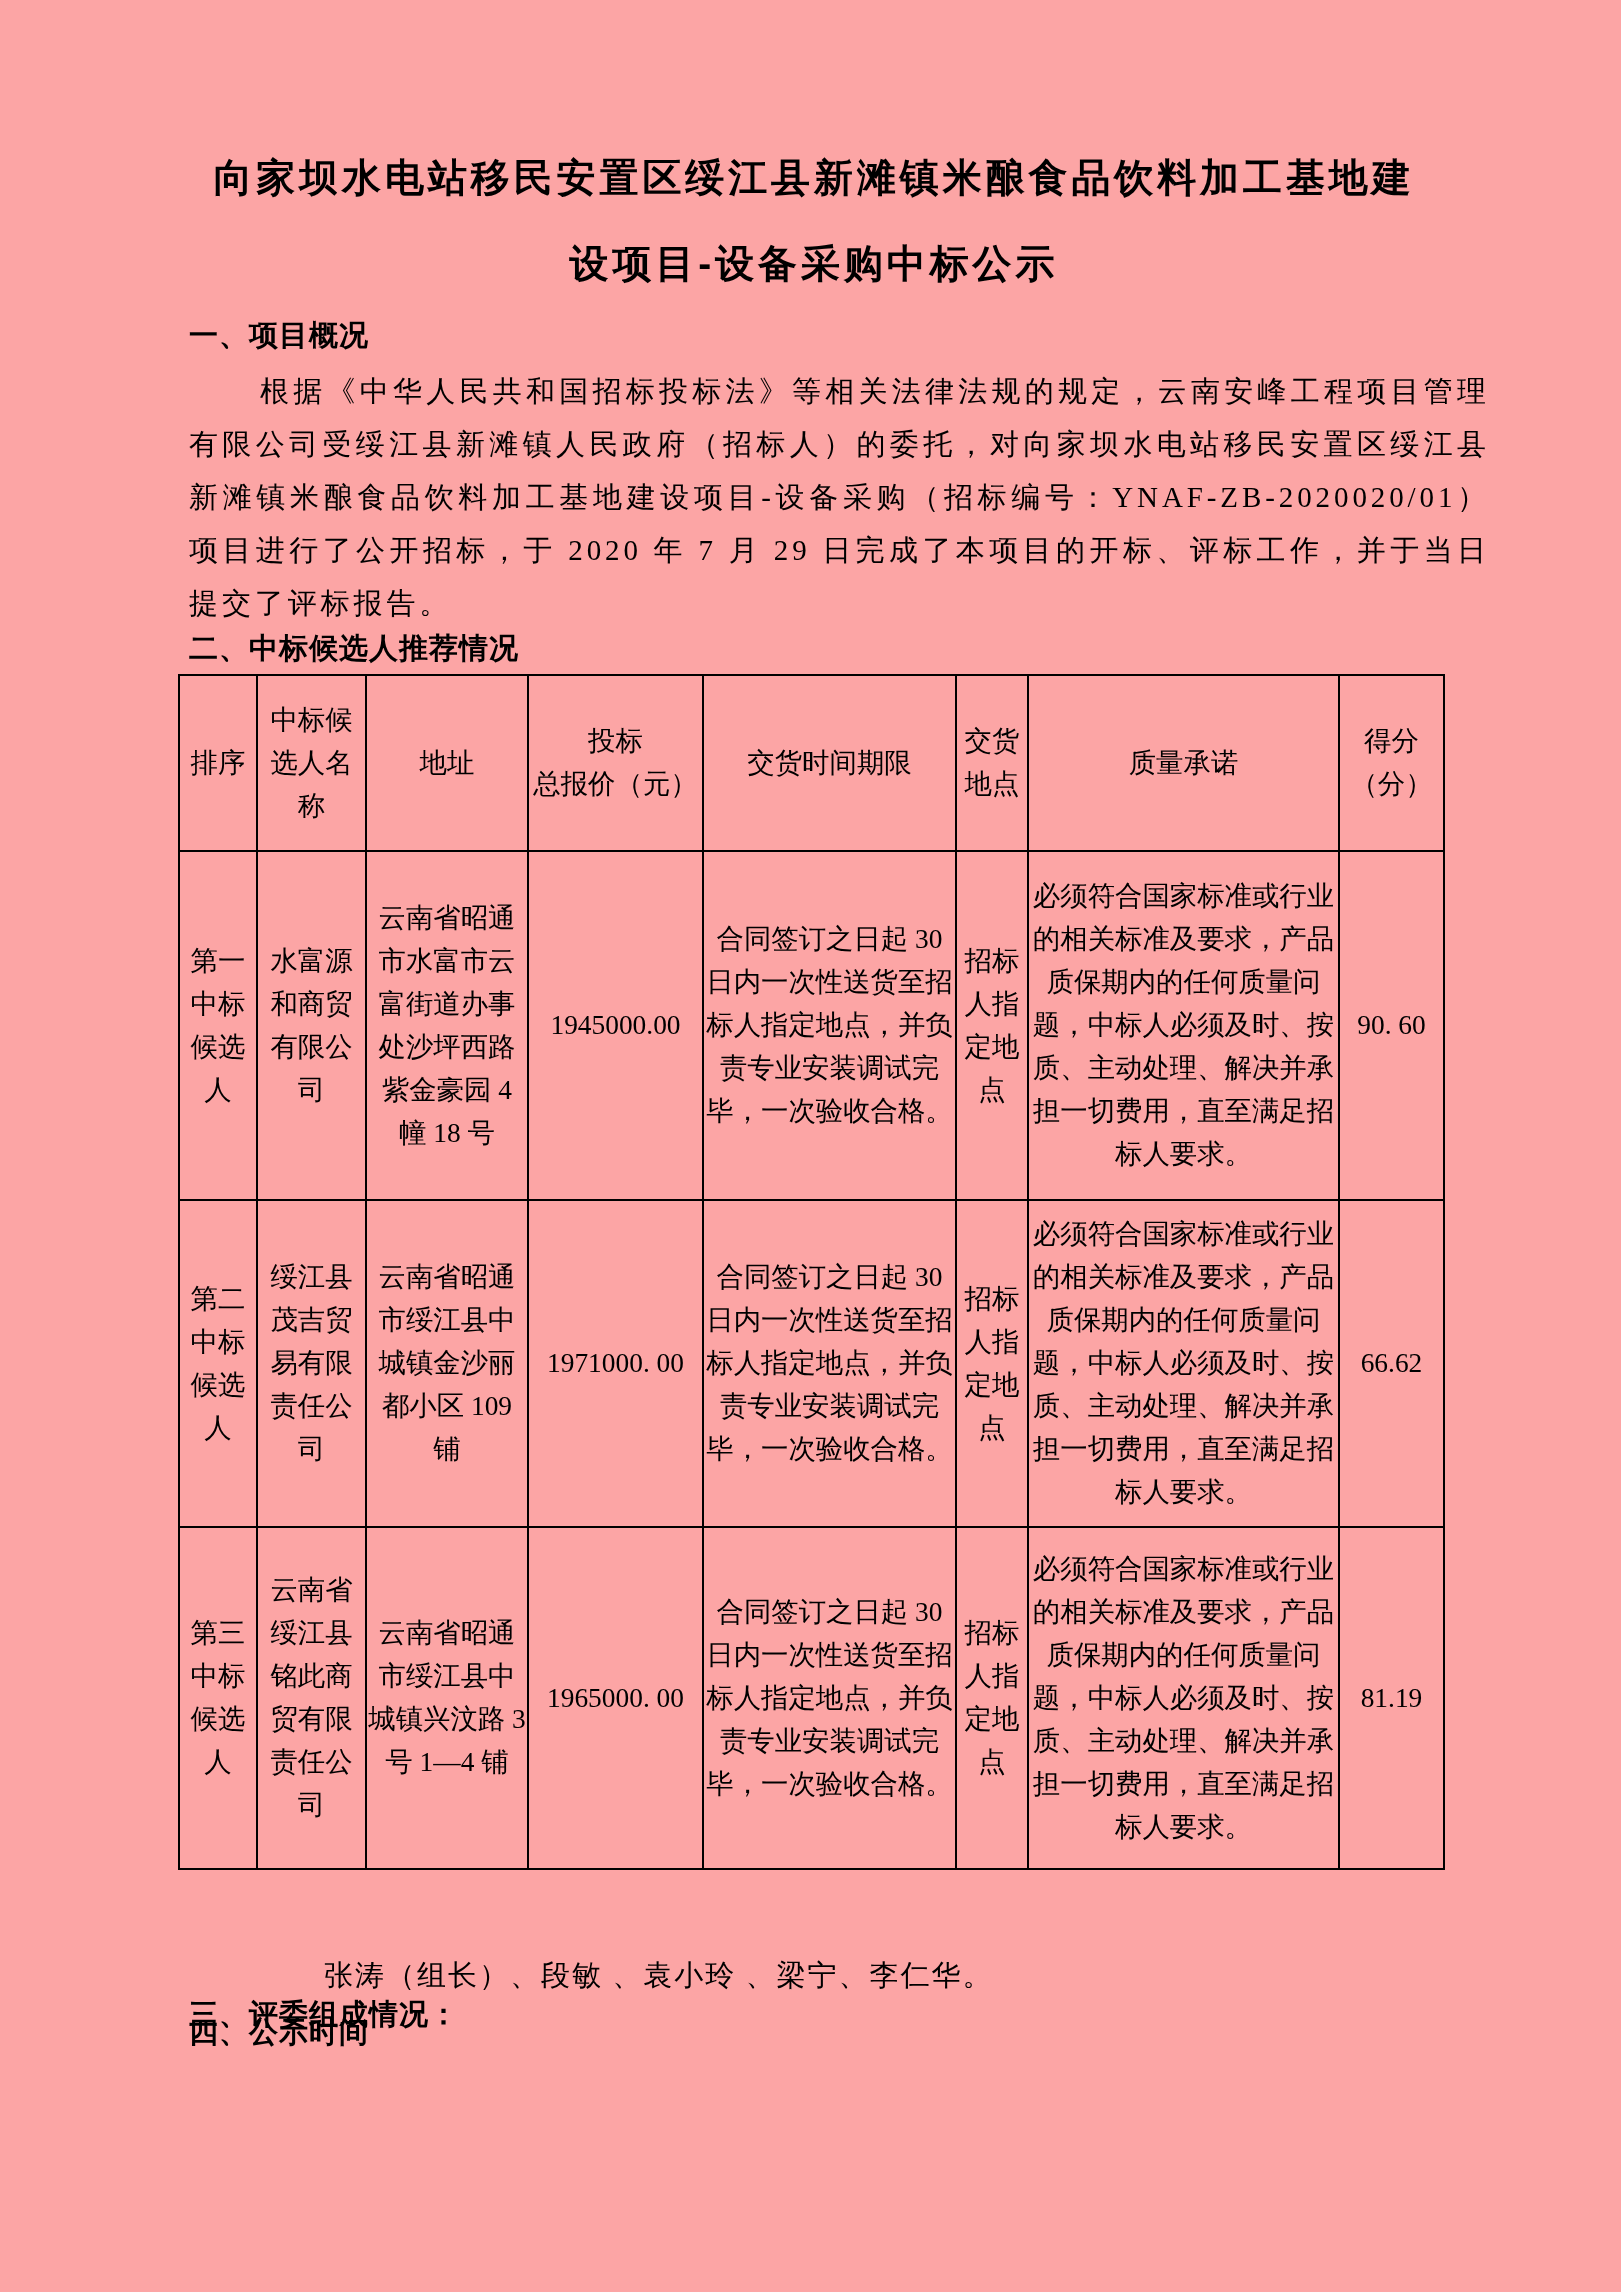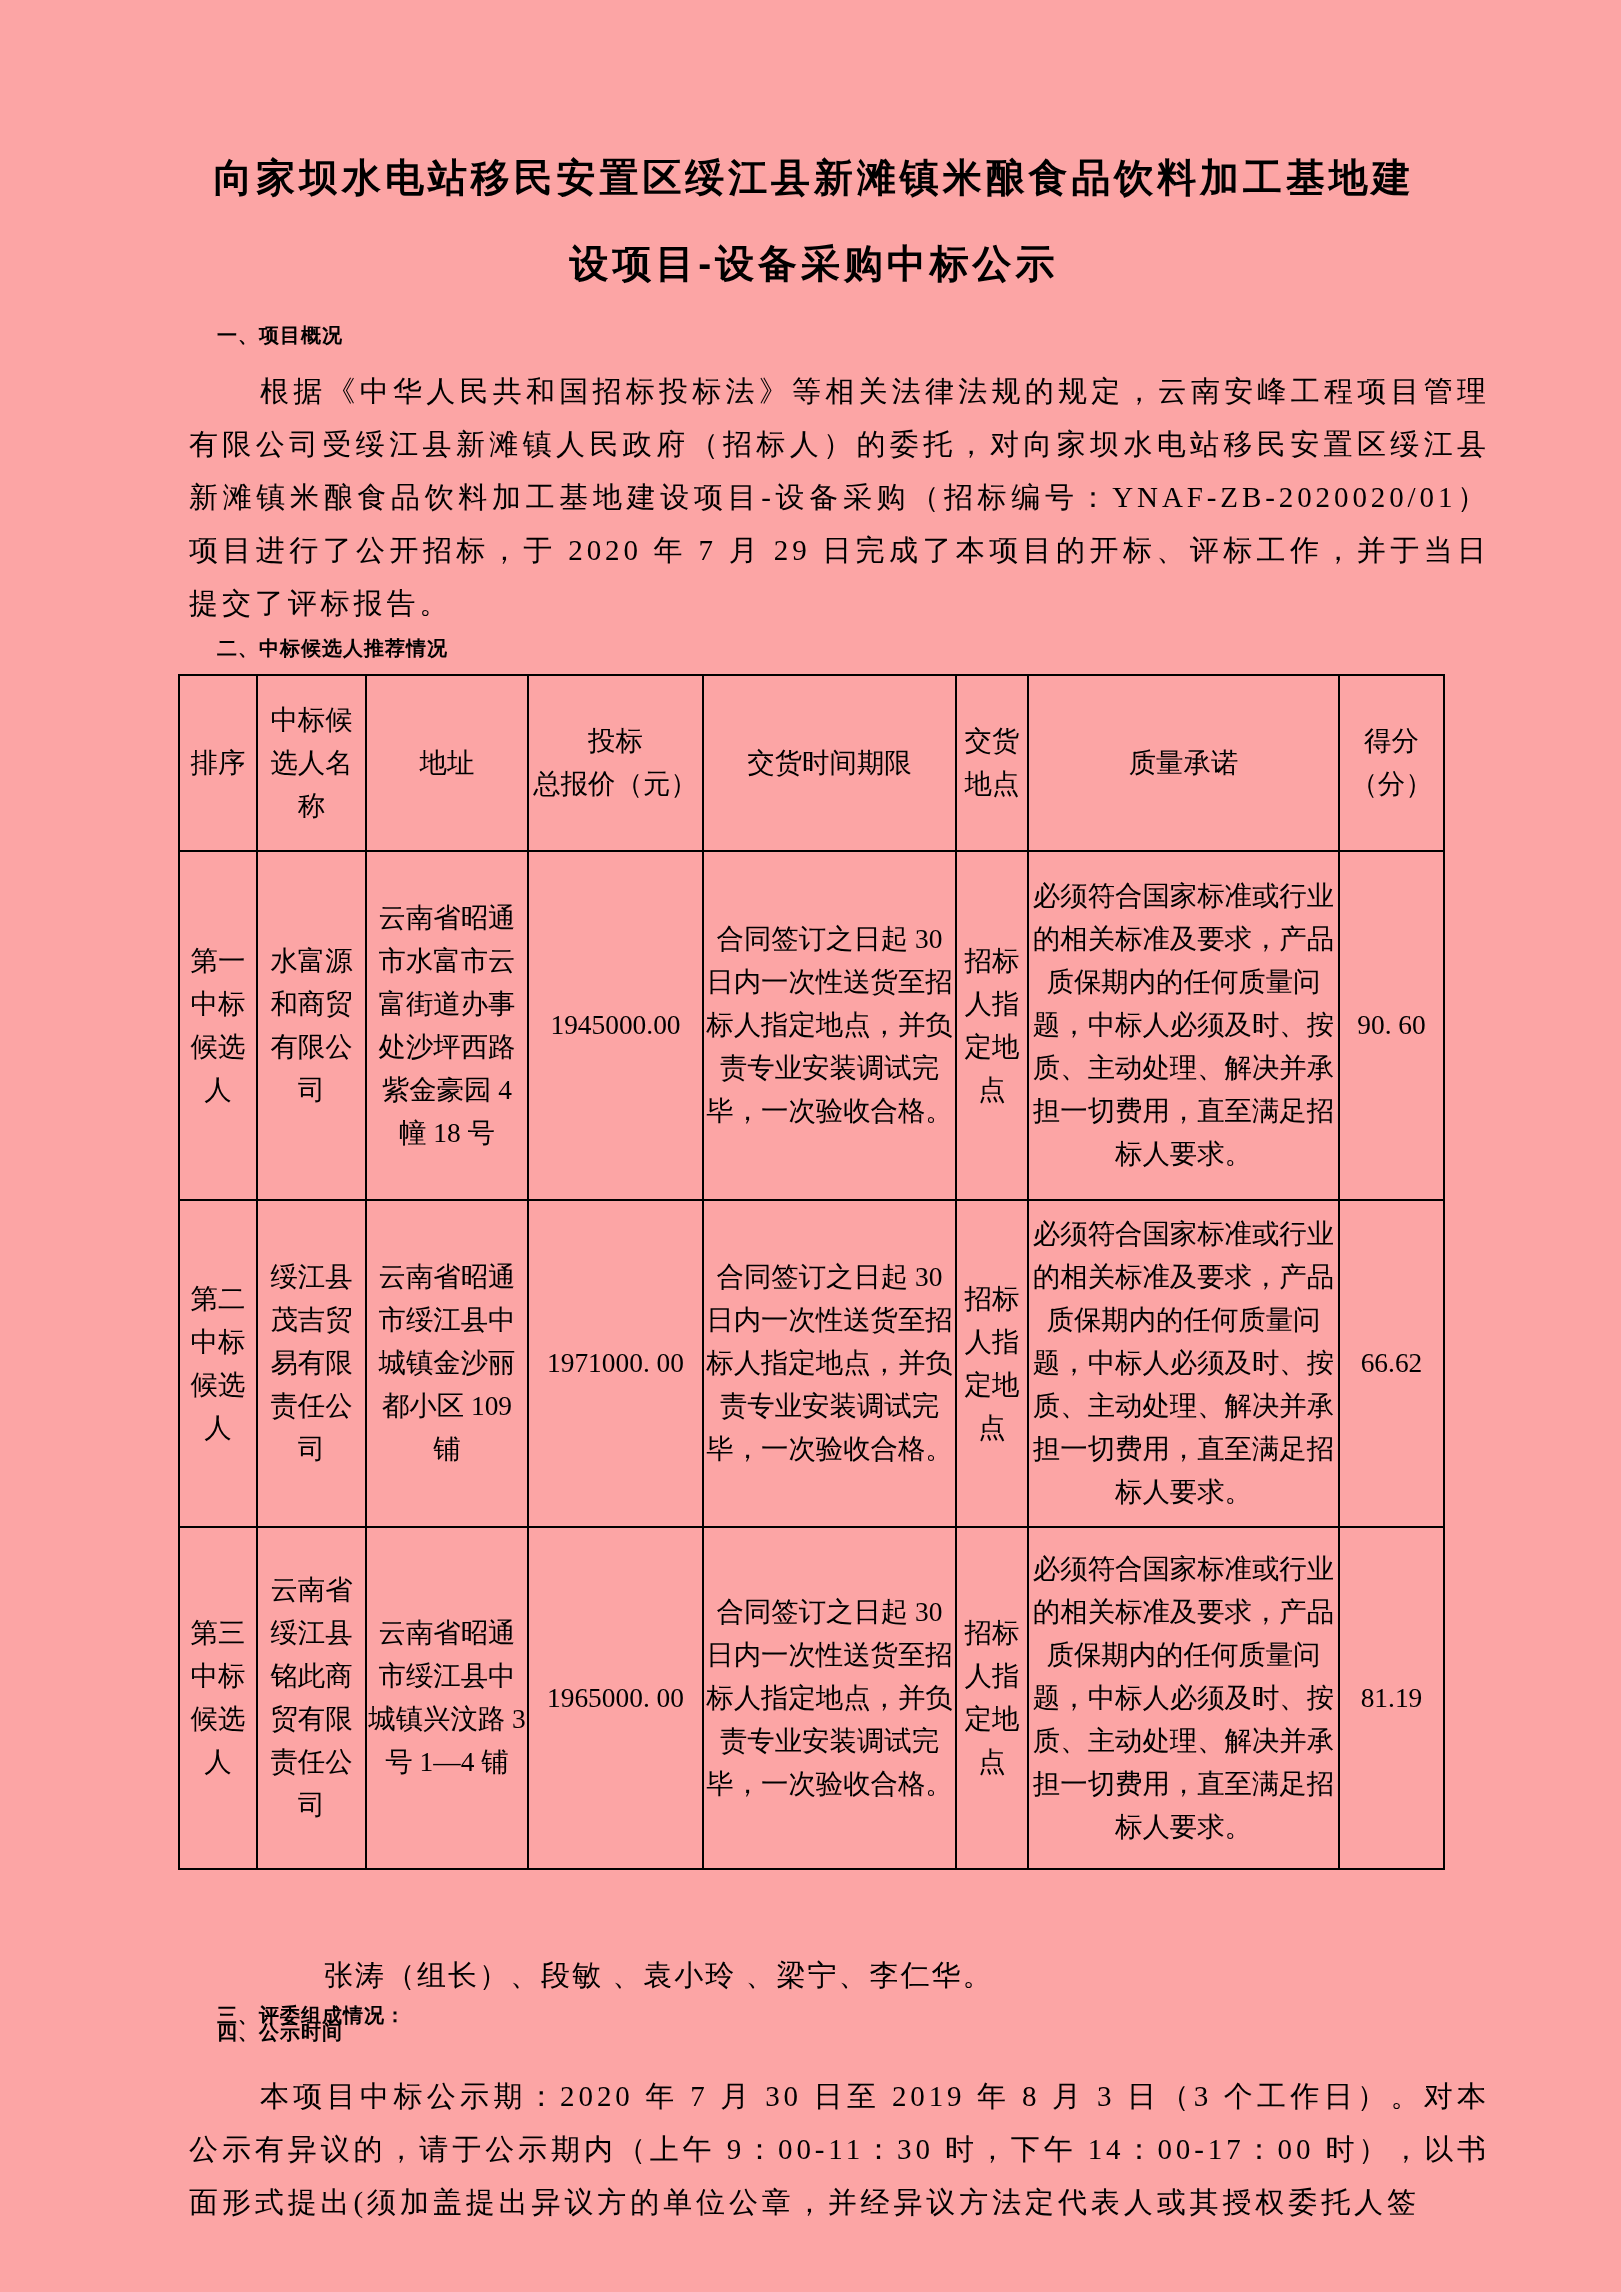--- a/index.html
+++ b/index.html
@@ -26,25 +26,24 @@
     font-weight: bold;
     font-size: 39px;
     line-height: 86px;
     letter-spacing: 3.9px;
   }
   .sec-heading {
     position: absolute;
     left: 189px;
     font-family: "Liberation Sans", sans-serif;
     font-weight: bold;
-    font-size: 20px;
+    font-size: 29px;
     line-height: 33px;
     letter-spacing: 1px;
     white-space: nowrap;
-    margin-left: 28px;
   }
   .h1 { top: 319px; }
   .h2 { top: 632px; }
   .h3 { top: 2000px; font-family: Liberation Mono, monospace; }
   .h4 { top: 2016px; }
   .body-par {
     position: absolute;
     left: 189px;
     width: 1301px;
     font-size: 29px;
@@ -177,16 +176,15 @@
       </tr>
     </tbody>
   </table>
 
   <div class="sec-heading h3">三、评委组成情况：</div>
 
   <div class="members-line">张涛（组长）、段敏 、袁小玲 、梁宁、李仁华。</div>
 
   <div class="sec-heading h4">四、公示时间</div>
 
-  <div class="body-par p4">本项目中标公示期：2020 年 7 月 30 日至 2019 年 8 月 3 日（3 个工作日）。对本公示有异议的，请于公示期内（上午 9：00-11：30 时，下午 14：00-17：00 时），以书面形式提出(须加盖提出异议方的单位公章，并经异议方法定代表人或其授权委托人签</div>
 
 </div>
 
 
 </body></html>

